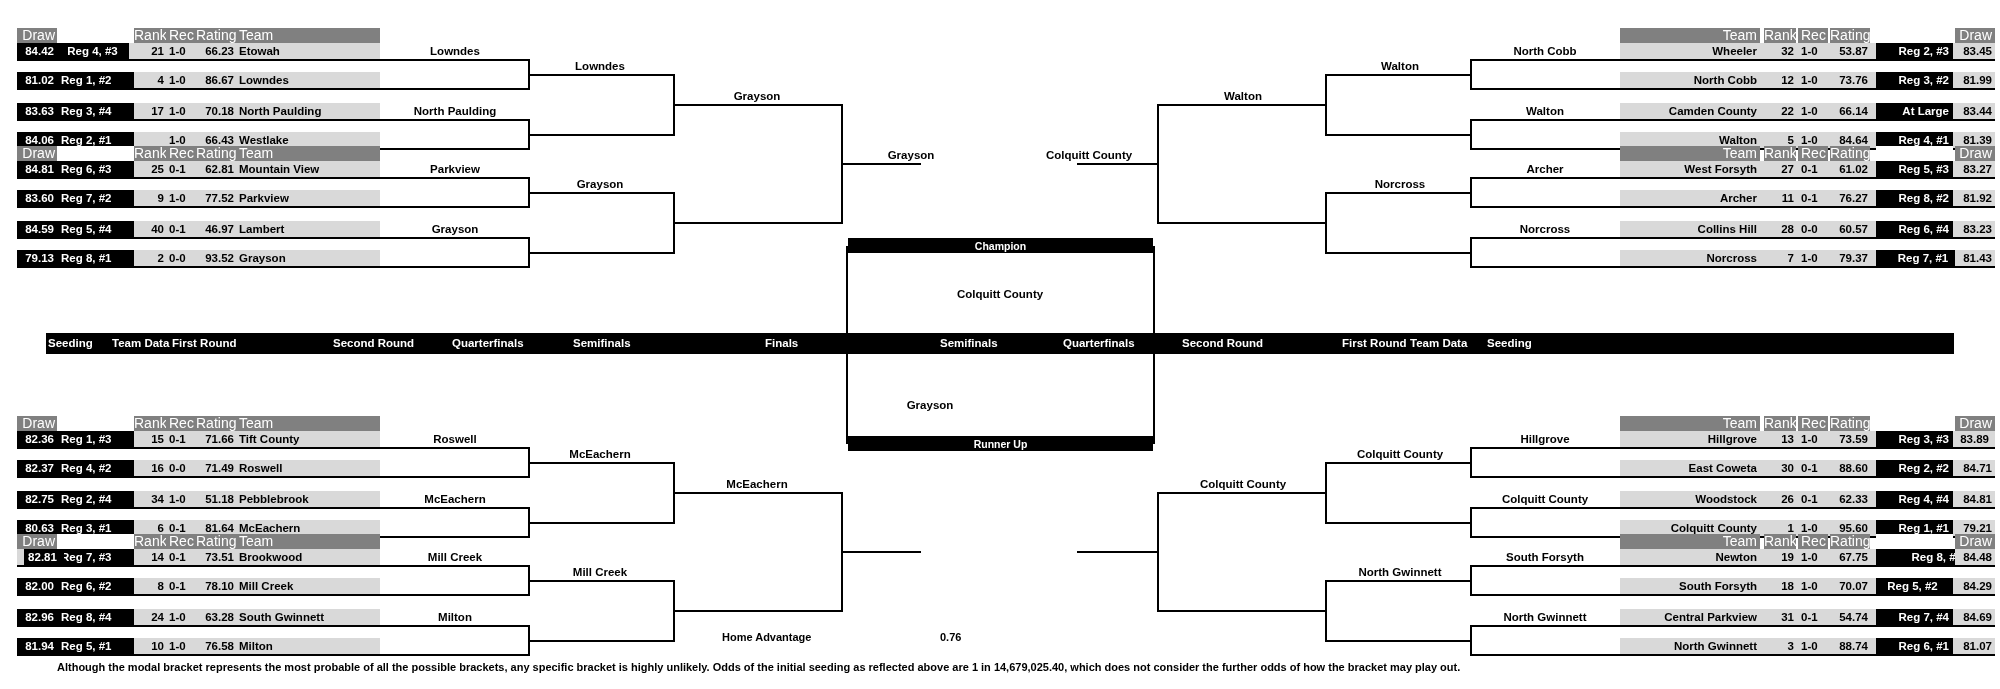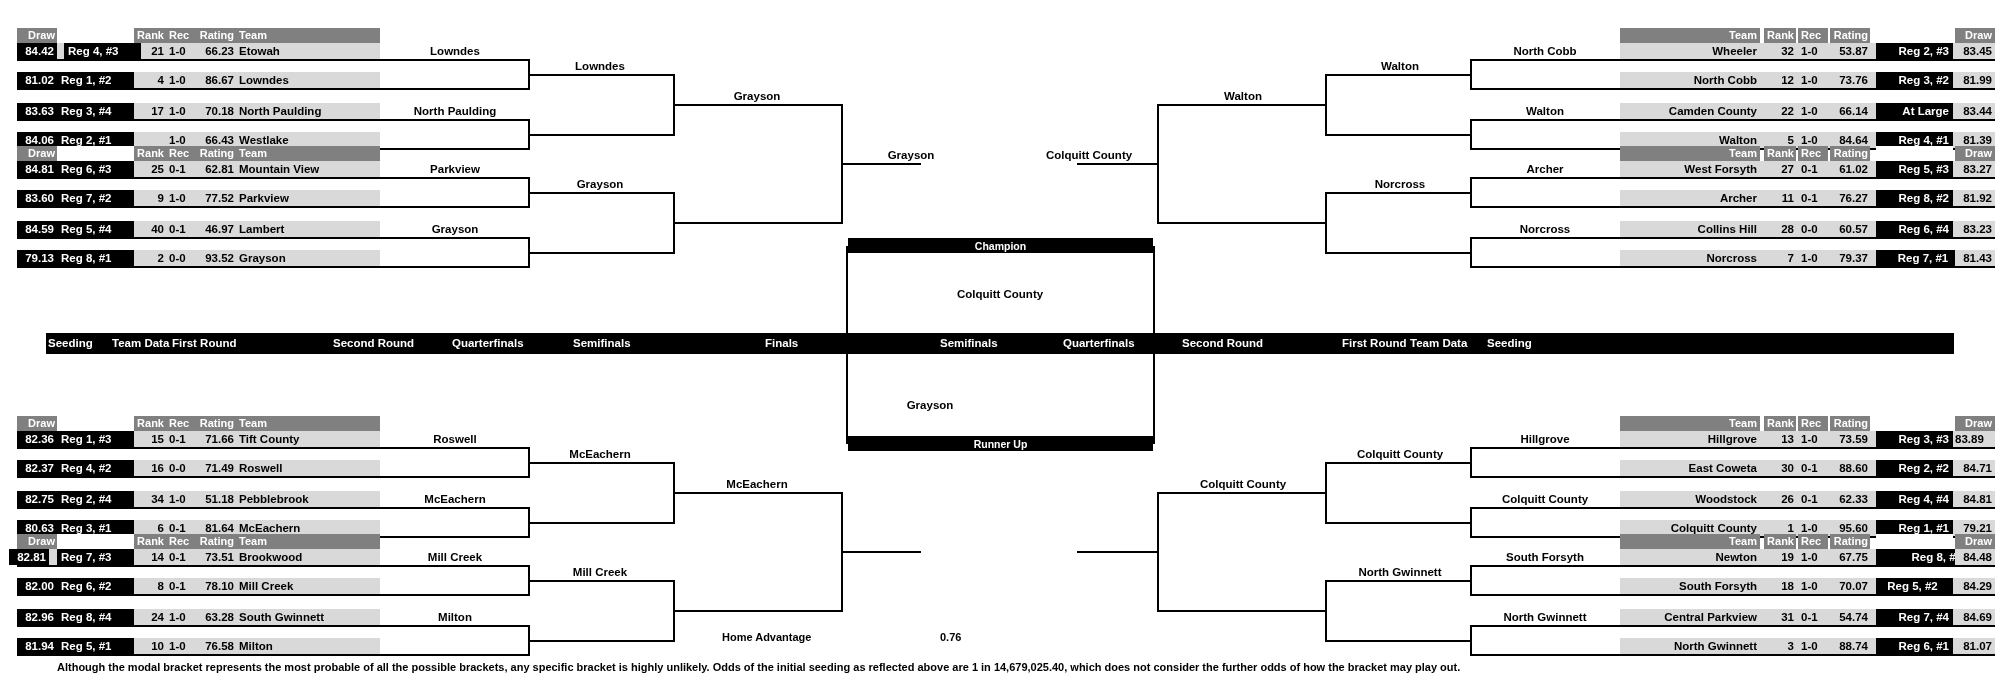--- a/index.html
+++ b/index.html
@@ -2,21 +2,21 @@
 <html><head>
 <meta charset="utf-8">
 <style>
   html,body{margin:0;padding:0;background:#ffffff;}
   body{
     width:2000px;height:689px;position:relative;overflow:hidden;
     font-family:"Liberation Sans", sans-serif;
     color:#000;
   }
   .stage{position:absolute;left:0;top:0;width:2000px;height:689px;}
-  .hdr{position:absolute;height:15px;line-height:15px;font-size:11px;font-weight:bold;color:#ffffff;background:#808080;}
+  .hdr{position:absolute;height:15px;line-height:15px;font-size:14px;font-weight:normal;color:#ffffff;background:#808080;}
   .row{position:absolute;height:16px;}
   .cell{position:absolute;height:16px;line-height:16px;font-size:11.5px;font-weight:bold;white-space:nowrap;overflow:hidden;}
   .bg-grey{background:#d9d9d9;}
   .bg-black{background:#000000;color:#ffffff;}
   .rowline{position:absolute;height:2px;background:#000;}
 
   
   .hline{position:absolute;height:2px;background:#000;}
   .vline{position:absolute;width:2px;background:#000;}
   .vdash{position:absolute;width:0;border-left:1.5px dashed #000;}
@@ -47,21 +47,21 @@
 
 
   <div id="left-groups">
       <div class="hdr" style="left:17px;top:28px;width:40px;text-align:right;padding-right:2px;box-sizing:border-box;">Draw</div>
       <div class="hdr" style="left:57px;top:28px;width:80px;background:#ffffff;"></div>
       <div class="hdr" style="left:134px;top:28px;width:32px;text-align:right;padding-right:2px;box-sizing:border-box;">Rank</div>
       <div class="hdr" style="left:166px;top:28px;width:30px;text-align:left;padding-left:3px;box-sizing:border-box;">Rec</div>
       <div class="hdr" style="left:196px;top:28px;width:40px;text-align:right;padding-right:2px;box-sizing:border-box;">Rating</div>
       <div class="hdr" style="left:236px;top:28px;width:144px;text-align:left;padding-left:3px;box-sizing:border-box;">Team</div>
       <div class="row bg-grey" style="left:17px;top:43px;width:363px;"></div>
-      <div class="cell bg-black" style="left:64px;top:43px;width:77px;text-align:left;padding-left:4px;box-sizing:border-box;">Reg 4, #3</div>
+      <div class="cell bg-black" style="left:52px;top:43px;width:77px;text-align:center;padding-left:4px;box-sizing:border-box;">Reg 4, #3</div>
       <div class="cell bg-black" style="left:17px;top:43px;width:40px;text-align:right;padding-right:3px;box-sizing:border-box;">84.42</div>
       <div class="cell" style="left:134px;top:43px;width:32px;text-align:right;padding-right:2px;box-sizing:border-box;">21</div>
       <div class="cell" style="left:166px;top:43px;width:30px;text-align:left;padding-left:3px;box-sizing:border-box;">1-0</div>
       <div class="cell" style="left:196px;top:43px;width:40px;text-align:right;padding-right:2px;box-sizing:border-box;">66.23</div>
       <div class="cell" style="left:236px;top:43px;width:144px;text-align:left;padding-left:3px;box-sizing:border-box;">Etowah</div>
       <div class="rowline" style="left:17px;top:59px;width:363px;"></div>
       <div class="row bg-grey" style="left:17px;top:72px;width:363px;"></div>
       <div class="cell bg-black" style="left:57px;top:72px;width:77px;text-align:left;padding-left:4px;box-sizing:border-box;">Reg 1, #2</div>
       <div class="cell bg-black" style="left:17px;top:72px;width:40px;text-align:right;padding-right:3px;box-sizing:border-box;">81.02</div>
       <div class="cell" style="left:134px;top:72px;width:32px;text-align:right;padding-right:2px;box-sizing:border-box;">4</div>
@@ -162,21 +162,21 @@
       <div class="cell" style="left:236px;top:520px;width:144px;text-align:left;padding-left:3px;box-sizing:border-box;">McEachern</div>
       <div class="rowline" style="left:17px;top:536px;width:363px;"></div>
       <div class="hdr" style="left:17px;top:534px;width:40px;text-align:right;padding-right:2px;box-sizing:border-box;">Draw</div>
       <div class="hdr" style="left:57px;top:534px;width:80px;background:#ffffff;"></div>
       <div class="hdr" style="left:134px;top:534px;width:32px;text-align:right;padding-right:2px;box-sizing:border-box;">Rank</div>
       <div class="hdr" style="left:166px;top:534px;width:30px;text-align:left;padding-left:3px;box-sizing:border-box;">Rec</div>
       <div class="hdr" style="left:196px;top:534px;width:40px;text-align:right;padding-right:2px;box-sizing:border-box;">Rating</div>
       <div class="hdr" style="left:236px;top:534px;width:144px;text-align:left;padding-left:3px;box-sizing:border-box;">Team</div>
       <div class="row bg-grey" style="left:17px;top:549px;width:363px;"></div>
       <div class="cell bg-black" style="left:57px;top:549px;width:77px;text-align:left;padding-left:4px;box-sizing:border-box;">Reg 7, #3</div>
-      <div class="cell bg-black" style="left:9px;top:549px;width:40px;text-align:right;padding-right:3px;box-sizing:border-box;">82.81</div>
+      <div class="cell bg-black" style="left:24px;top:549px;width:40px;text-align:center;padding-right:3px;box-sizing:border-box;">82.81</div>
       <div class="cell" style="left:134px;top:549px;width:32px;text-align:right;padding-right:2px;box-sizing:border-box;">14</div>
       <div class="cell" style="left:166px;top:549px;width:30px;text-align:left;padding-left:3px;box-sizing:border-box;">0-1</div>
       <div class="cell" style="left:196px;top:549px;width:40px;text-align:right;padding-right:2px;box-sizing:border-box;">73.51</div>
       <div class="cell" style="left:236px;top:549px;width:144px;text-align:left;padding-left:3px;box-sizing:border-box;">Brookwood</div>
       <div class="rowline" style="left:17px;top:565px;width:363px;"></div>
       <div class="row bg-grey" style="left:17px;top:578px;width:363px;"></div>
       <div class="cell bg-black" style="left:57px;top:578px;width:77px;text-align:left;padding-left:4px;box-sizing:border-box;">Reg 6, #2</div>
       <div class="cell bg-black" style="left:17px;top:578px;width:40px;text-align:right;padding-right:3px;box-sizing:border-box;">82.00</div>
       <div class="cell" style="left:134px;top:578px;width:32px;text-align:right;padding-right:2px;box-sizing:border-box;">8</div>
       <div class="cell" style="left:166px;top:578px;width:30px;text-align:left;padding-left:3px;box-sizing:border-box;">0-1</div>
@@ -283,21 +283,21 @@
       <div class="hdr" style="left:1798px;top:416px;width:30px;text-align:left;padding-left:3px;box-sizing:border-box;">Rec</div>
       <div class="hdr" style="left:1830px;top:416px;width:40px;text-align:right;padding-right:2px;box-sizing:border-box;">Rating</div>
       <div class="hdr" style="left:1876px;top:416px;width:77px;background:#ffffff;"></div>
       <div class="hdr" style="left:1955px;top:416px;width:40px;text-align:right;padding-right:3px;box-sizing:border-box;">Draw</div>
       <div class="row bg-grey" style="left:1620px;top:431px;width:375px;"></div>
       <div class="cell bg-black" style="left:1876px;top:431px;width:77px;text-align:right;padding-right:4px;box-sizing:border-box;">Reg 3, #3</div>
       <div class="cell" style="left:1620px;top:431px;width:140px;text-align:right;padding-right:3px;box-sizing:border-box;">Hillgrove</div>
       <div class="cell" style="left:1764px;top:431px;width:32px;text-align:right;padding-right:2px;box-sizing:border-box;">13</div>
       <div class="cell" style="left:1798px;top:431px;width:30px;text-align:left;padding-left:3px;box-sizing:border-box;">1-0</div>
       <div class="cell" style="left:1830px;top:431px;width:40px;text-align:right;padding-right:2px;box-sizing:border-box;">73.59</div>
-      <div class="cell bg-grey" style="left:1955px;top:431px;width:40px;text-align:left;padding-right:6px;box-sizing:border-box;">83.89</div>
+      <div class="cell bg-grey" style="left:1955px;top:431px;width:40px;text-align:right;padding-right:6px;box-sizing:border-box;">83.89</div>
       <div class="rowline" style="left:1620px;top:447px;width:375px;"></div>
       <div class="row bg-grey" style="left:1620px;top:460px;width:375px;"></div>
       <div class="cell bg-black" style="left:1876px;top:460px;width:77px;text-align:right;padding-right:4px;box-sizing:border-box;">Reg 2, #2</div>
       <div class="cell" style="left:1620px;top:460px;width:140px;text-align:right;padding-right:3px;box-sizing:border-box;">East Coweta</div>
       <div class="cell" style="left:1764px;top:460px;width:32px;text-align:right;padding-right:2px;box-sizing:border-box;">30</div>
       <div class="cell" style="left:1798px;top:460px;width:30px;text-align:left;padding-left:3px;box-sizing:border-box;">0-1</div>
       <div class="cell" style="left:1830px;top:460px;width:40px;text-align:right;padding-right:2px;box-sizing:border-box;">88.60</div>
       <div class="cell bg-grey" style="left:1955px;top:460px;width:40px;text-align:right;padding-right:3px;box-sizing:border-box;">84.71</div>
       <div class="rowline" style="left:1620px;top:476px;width:375px;"></div>
       <div class="row bg-grey" style="left:1620px;top:491px;width:375px;"></div>

